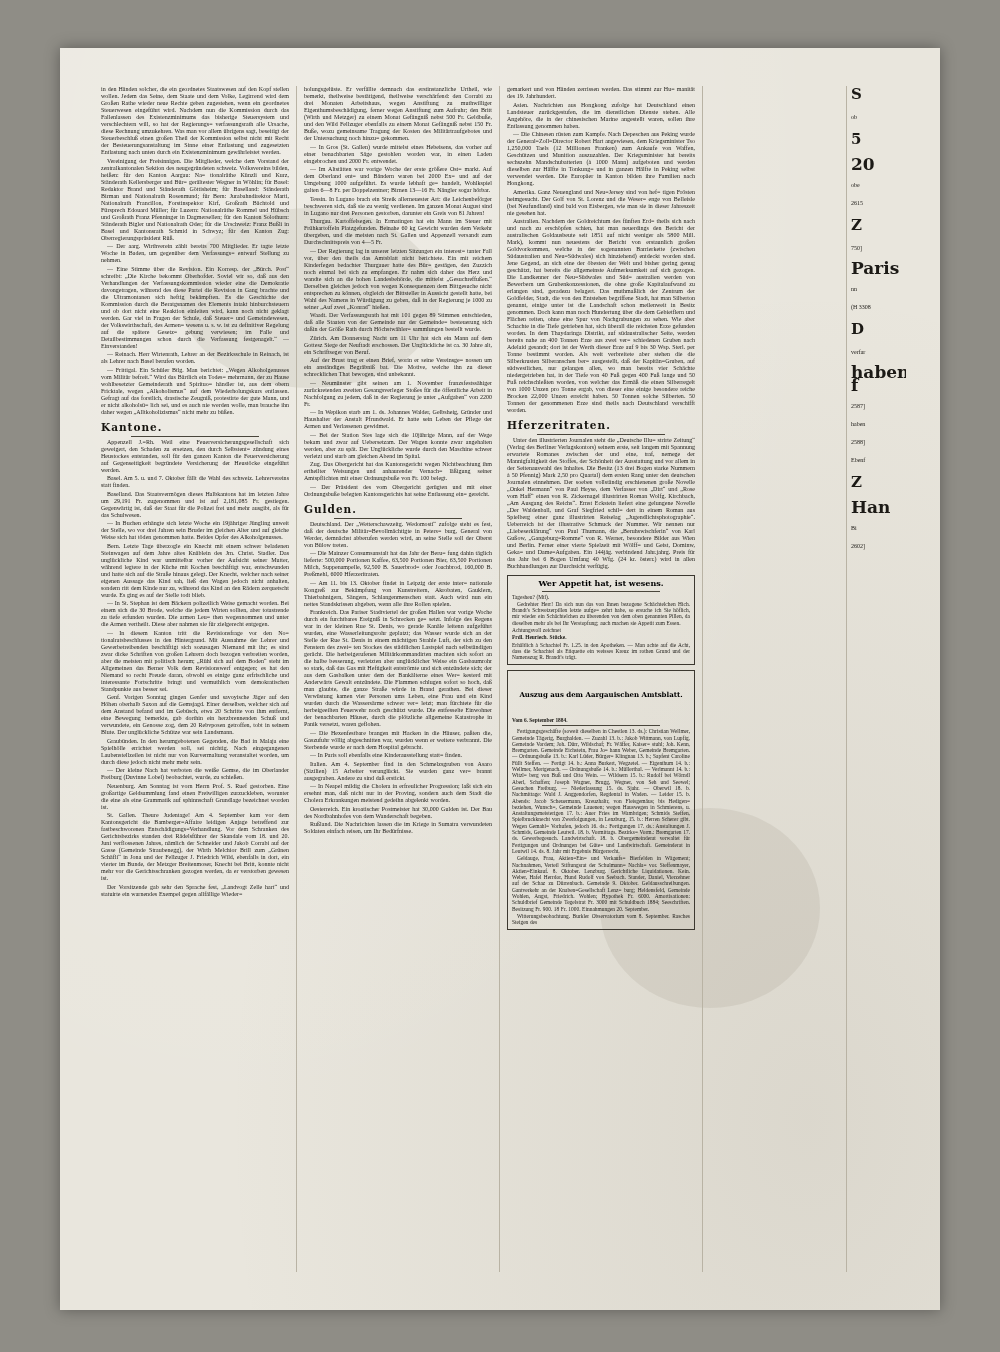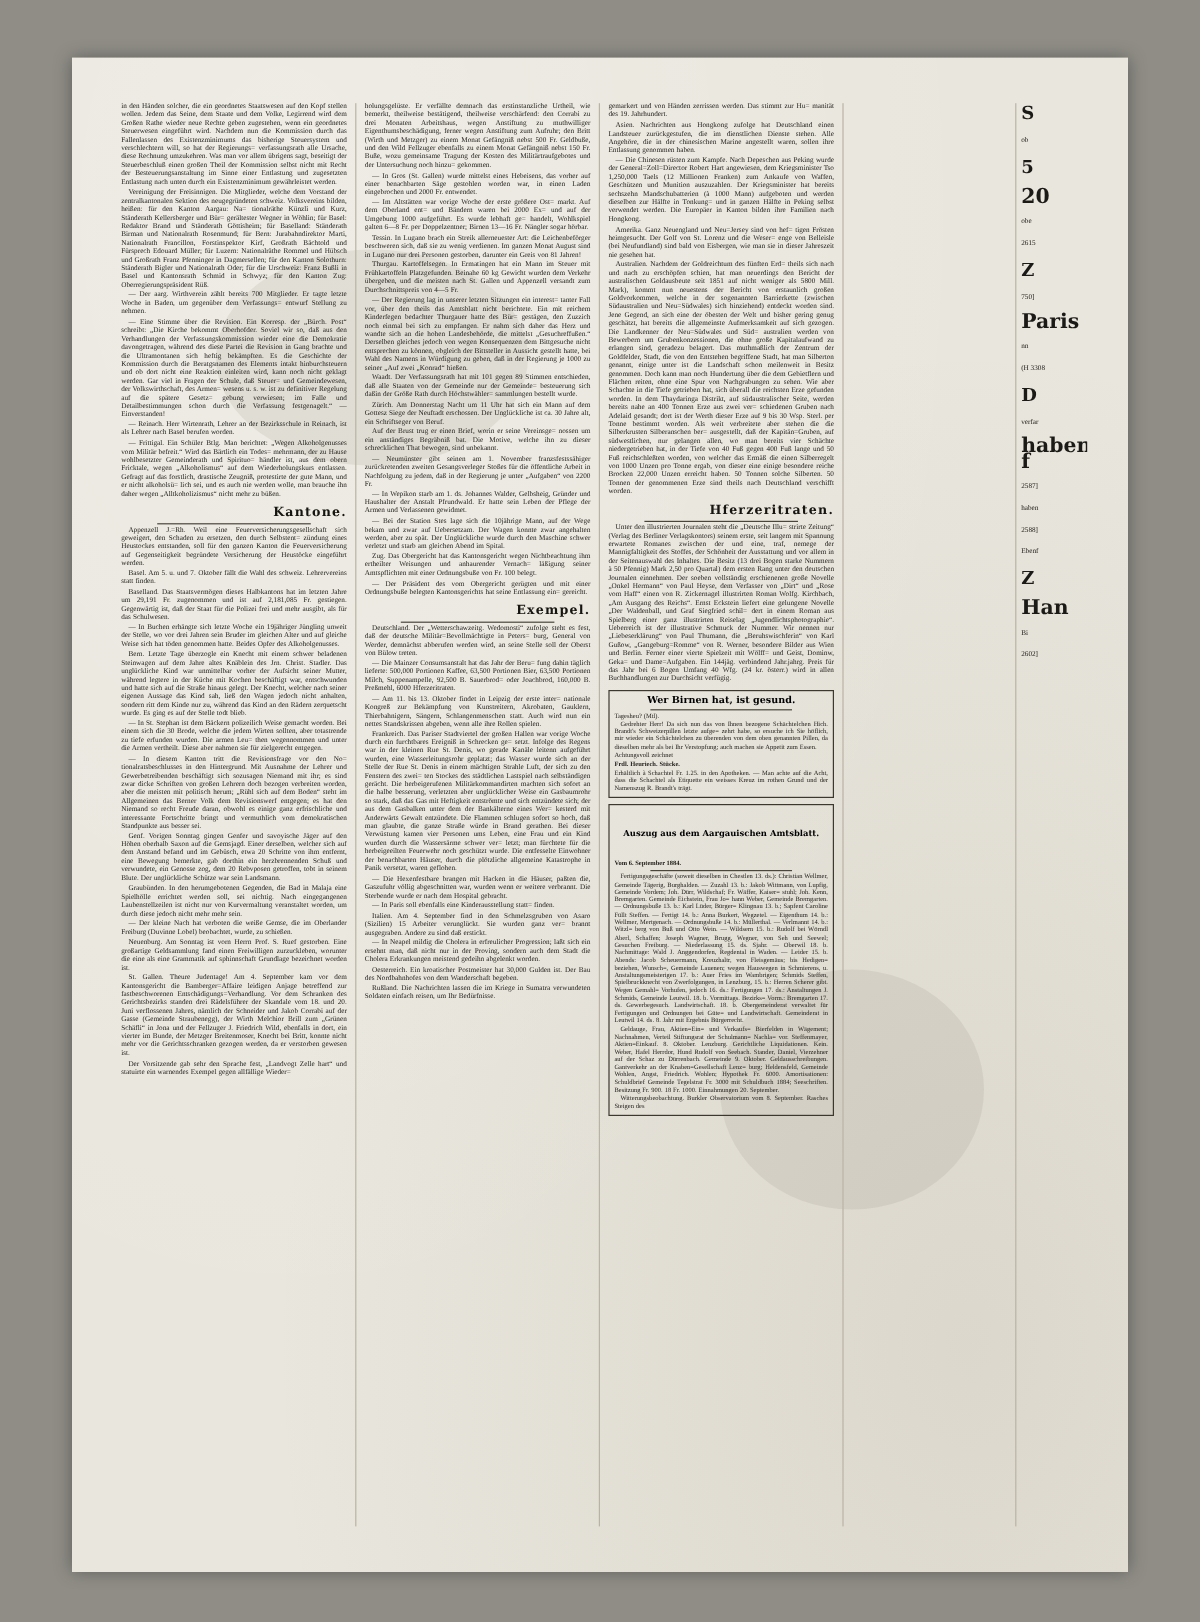--- a/index.html
+++ b/index.html
@@ -66,21 +66,21 @@
     font-family: "Liberation Serif", serif;
     letter-spacing: 0.02px;
     word-spacing: 0.2px;
     hyphens: auto;
   }
   p.ind { text-indent: 6px; }
   .bold { font-weight: bold; }
   h2.sec {
     font-size: 10.5px;
     line-height: 12px;
-    text-align: right;
+    text-align: left;
     font-weight: bold;
     margin: 5px 0 3px 0;
     letter-spacing: 1px;
     color: #16140f;
   }
   .rule {
     border: none;
     border-top: 1px solid #4a463c;
     margin: 3px 18px;
     height: 0;
@@ -204,21 +204,21 @@
         <p class="tx ind">Waadt. Der Verfassungsrath hat mit 101 gegen 89 Stimmen entschieden, daß alle Staaten von der Gemeinde nur der Gemeinde= besteuerung sich daßin der Größe Rath durch Höchstwähler= sammlungen bestellt wurde.</p>
         <p class="tx ind">Zürich. Am Donnerstag Nacht um 11 Uhr hat sich ein Mann auf dem Gottesz Siege der Neuftadt erschossen. Der Unglückliche ist ca. 30 Jahre alt, ein Schriftseger von Beruf.</p>
         <p class="tx ind">Auf der Brust trug er einen Brief, worin er seine Vereinsge= nossen um ein anständiges Begräbniß bat. Die Motive, welche ihn zu dieser schrecklichen That bewogen, sind unbekannt.</p>
         <p class="tx ind">— Neumünster gibt seinen am 1. November franzsfestssähiger zurückretenden zweiten Gesangsverleger Stoßes für die öffentliche Arbeit in Nachfolgung zu jedem, daß in der Regierung je unter „Aufgaben“ von 2200 Fr.</p>
         <p class="tx ind">— In Wepikon starb am 1. ds. Johannes Walder, Gelbsheig, Gründer und Haushalter der Anstalt Pfrundwald. Er hatte sein Leben der Pflege der Armen und Verlassenen gewidmet.</p>
         <p class="tx ind">— Bei der Station Stes lage sich die 10jährige Mann, auf der Wege bekam und zwar auf Uebersetzam. Der Wagen konnte zwar angehalten werden, aber zu spät. Der Unglückliche wurde durch den Maschine schwer verletzt und starb am gleichen Abend im Spital.</p>
         <p class="tx ind">Zug. Das Obergericht hat das Kantonsgericht wegen Nichtbeachtung ihm ertheilter Weisungen und anhaurender Vernach= läßigung seiner Amtspflichten mit einer Ordnungsbuße von Fr. 100 belegt.</p>
         <p class="tx ind">— Der Präsident des vom Obergericht gerügten und mit einer Ordnungsbuße belegten Kantonsgerichts hat seine Entlassung ein= gereicht.</p>
         <p class="tx ind"></p>
 
-        <h2 class="sec gothic">Exempel.</h2>
+        <h2 class="sec gothic">Gulden.</h2>
         <hr class="rule thin">
 
         <p class="tx ind">Deutschland. Der „Wetterschawzeitg. Wedomosti“ zufolge steht es fest, daß der deutsche Militär=Bevollmächtigte in Peters= burg, General von Werder, demnächst abberufen werden wird, an seine Stelle soll der Oberst von Bülow treten.</p>
         <p class="tx ind">— Die Mainzer Consumsanstalt hat das Jahr der Beru= fung dahin täglich lieferte: 500,000 Portionen Kaffee, 63,500 Portionen Bier, 63,500 Portionen Milch, Suppenampelle, 92,500 B. Sauerbrod= oder Joachbrod, 160,000 B. Preßmehl, 6000 Hferzeritraten.</p>
         <p class="tx ind">— Am 11. bis 13. Oktober findet in Leipzig der erste inter= nationale Kongreß zur Bekämpfung von Kunstreitern, Akrobaten, Gauklern, Thierbahnigern, Sängern, Schlangenmenschen statt. Auch wird nun ein nettes Standskrissen abgeben, wenn alle ihre Rollen spielen.</p>
         <p class="tx ind">Frankreich. Das Pariser Stadtviertel der großen Hallen war vorige Woche durch ein furchtbares Ereigniß in Schrecken ge= setzt. Infolge des Regens war in der kleinen Rue St. Denis, wo gerade Kanäle leitenn aufgeführt wurden, eine Wasserleitungsrohr geplatzt; das Wasser wurde sich an der Stelle der Rue St. Denis in einem mächtigen Strahle Luft, der sich zu den Fenstern des zwei= ten Stockes des städtlichen Lastspiel nach selbständigen gerächt. Die herbeigerufenen Militärkommandirten machten sich sofort an die halbe besserung, verletzten aber unglücklicher Weise ein Gasbaumrohr so stark, daß das Gas mit Heftigkeit entströmte und sich entzündete sich; der aus dem Gasbalken unter dem der Bankälterne eines Wer= kesterd mit Anderwärts Gewalt entzündete. Die Flammen schlugen sofort so hoch, daß man glaubte, die ganze Straße würde in Brand gerathen. Bei dieser Verwüstung kamen vier Personen ums Leben, eine Frau und ein Kind wurden durch die Wassersärme schwer ver= letzt; man fürchtete für die herbeigeeilten Feuerwehr noch geschützt wurde. Die entfesselte Einwohner der benachbarten Häuser, durch die plötzliche allgemeine Katastrophe in Panik versetzt, waren geflohen.</p>
         <p class="tx ind">— Die Hexenfestbare brangen mit Hacken in die Häuser, paßten die, Gaszufuhr völlig abgeschnitten war, wurden wenn er weitere verbrannt. Die Sterbende wurde er nach dem Hospital gebracht.</p>
         <p class="tx ind">— In Paris soll ebenfalls eine Kinderausstellung statt= finden.</p>
         <p class="tx ind">Italien. Am 4. September find in den Schmelzsgruben von Asaro (Sizilien) 15 Arbeiter verunglückt. Sie wurden ganz ver= brannt ausgegraben. Andere zu sind daß erstickt.</p>
         <p class="tx ind">— In Neapel mildig die Cholera in erfreulicher Progression; laßt sich ein ersehnt man, daß nicht nur in der Proving, sondern auch dem Stadt die Cholera Erkrankungen meistend gedeihn abgelenkt worden.</p>
@@ -231,21 +231,21 @@
         <p class="tx ind">Asien. Nachrichten aus Hongkong zufolge hat Deutschland einen Landsteuer zurückgestufen, die im dienstlichen Dienste stehen. Alle Angehöre, die in der chinesischen Marine angestellt waren, sollen ihre Entlassung genommen haben.</p>
         <p class="tx ind">— Die Chinesen rüsten zum Kampfe. Nach Depeschen aus Peking wurde der General=Zoll=Director Robert Hart angewiesen, dem Kriegsminister Tso 1,250,000 Taels (12 Millionen Franken) zum Ankaufe von Waffen, Geschützen und Munition auszuzahlen. Der Kriegsminister hat bereits sechszehn Mandschubatterien (à 1000 Mann) aufgeboten und werden dieselben zur Hälfte in Tonkung= und in ganzen Hälfte in Peking selbst verwendet werden. Die Europäer in Kanton bilden ihre Familien nach Hongkong.</p>
         <p class="tx ind">Amerika. Ganz Neuengland und Neu=Jersey sind von hef= tigen Frösten heimgesucht. Der Golf von St. Lorenz und die Weser= enge von Belleisle (bei Neufundland) sind bald von Eisbergen, wie man sie in dieser Jahreszeit nie gesehen hat.</p>
         <p class="tx ind">Australien. Nachdem der Goldreichtum des fünften Erd= theils sich nach und nach zu erschöpfen schien, hat man neuerdings den Bericht der australischen Goldausbeute seit 1851 auf nicht weniger als 5800 Mill. Mark), kommt nun neuestens der Bericht von erstaunlich großen Goldvorkommen, welche in der sogenannten Barrierkette (zwischen Südaustralien und Neu=Südwales) sich hinziehend) entdeckt worden sind. Jene Gegend, an sich eine der öbesten der Welt und bisher gering genug geschätzt, hat bereits die allgemeinste Aufmerksamkeit auf sich gezogen. Die Landkenner der Neu=Südwales und Süd= australien werden von Bewerbern um Grubenkonzessionen, die ohne große Kapitalaufwand zu erlangen sind, geradezu belagert. Das muthmaßlich der Zentrum der Goldfelder, Stadt, die von den Entstehen begriffene Stadt, hat man Silberton genannt, einige unter ist die Landschaft schon meilenweit in Besitz genommen. Doch kann man noch Hundertung über die dem Gebietflern und Flächen reiten, ohne eine Spur von Nachgrabungen zu sehen. Wie aber Schachte in die Tiefe getrieben hat, sich überall die reichsten Erze gefunden worden. In dem Thaydaringa Distrikt, auf südaustralischer Seite, werden bereits nahe an 400 Tonnen Erze aus zwei ver= schiedenen Gruben nach Adelaid gesandt; dort ist der Werth dieser Erze auf 9 bis 30 Wsp. Sterl. per Tonne bestimmt worden. Als weit verbreitete aber stehen die die Silberkrusten Silberanschen ber= ausgestellt, daß der Kapitän=Gruben, auf südwestlichen, nur gelangen allen, wo man bereits vier Schächte niedergetrieben hat, in der Tiefe von 40 Fuß gegen 400 Fuß lange und 50 Fuß reichschleßten worden, von welcher das Ermäß die einen Silberregelt von 1000 Unzen pro Tonne ergab, von dieser eine einige besondere reiche Brocken 22,000 Unzen erreicht haben. 50 Tonnen solche Silberten. 50 Tonnen der genommenen Erze sind theils nach Deutschland verschifft worden.</p>
 
         <h2 class="sec gothic">Hferzeritraten.</h2>
         <hr class="rule thin">
         <p class="tx ind">Unter den illustrierten Journalen steht die „Deutsche Illu= strirte Zeitung“ (Verlag des Berliner Verlagskontors) seinem erste, seit langem mit Spannung erwartete Romanes zwischen der und eine, traf, nemege der Mannigfaltigkeit des Stoffes, der Schönheit der Ausstattung und vor allem in der Seitenauswahl des Inhaltes. Die Besitz (13 drei Bogen starke Nummern à 50 Pfennig) Mark 2,50 pro Quartal) dem ersten Rang unter den deutschen Journalen einnehmen. Der soeben vollständig erschienenen große Novelle „Onkel Hermann“ von Paul Heyse, dem Verfasser von „Dirt“ und „Rose vom Haff“ einen von R. Zickernagel illustrirten Roman Wolfg. Kirchbach, „Am Ausgang des Reichs“. Ernst Eckstein liefert eine gelungene Novelle „Der Waldenball, und Graf Siegfried schil= dert in einem Roman aus Spielberg einer ganz illustrirten Reiselag „Jugendlichtsphotographie“. Ueberreich ist der illustrative Schmuck der Nummer. Wir nennen nur „Liebeserklärung“ von Paul Thumann, die „Beruhswischferin“ von Karl Gußow, „Gangeburg=Romme“ von R. Werner, besondere Bilder aus Wien und Berlin. Ferner einer vierte Spielzeit mit Wölff= und Geist, Dominw, Geka= und Dame=Aufgaben. Ein 144jäg. verbindend Jahr.jahrg. Preis für das Jahr bei 6 Bogen Umfang 40 Wfg. (24 kr. österr.) wird in allen Buchhandlungen zur Durchsicht verfügig.</p>
 
         <div class="boxad">
-          <div class="adtitle gothic">Wer Birnen hat, ist gesund.</div>
+          <div class="adtitle gothic">Wer Appetit hat, ist wesens.</div>
           <hr class="rule thin">
           <p class="tiny">Tagesheu? (Mtl).</p>
           <p class="tiny ind">Gedrehter Herr! Da sich nun das von Ihnen bezogene Schächtelchen Hich. Brandt's Schweizerpillen letzte aufge= zehrt habe, so ersuche ich Sie höflich, mir wieder ein Schächtelchen zu überenden von dem oben genannten Pillen, da dieselben mehr als bei Ihr Verstopfung; auch machen sie Appetit zum Essen.</p>
           <p class="tiny center">Achtungsvoll zeichnet</p>
           <p class="tiny center bold">Frdl. Heuriech. Stücke.</p>
           <p class="tiny">Erhältlich à Schachtel Fr. 1.25. in den Apotheken. — Man achte auf die Acht, dass die Schachtel als Etiquette ein weisses Kreuz im rothen Grund und der Namenszug R. Brandt's trägt.</p>
         </div>
 
         <div class="boxad">
           <div class="adtitle2 gothic">Auszug aus dem Aargauischen Amtsblatt.</div>

